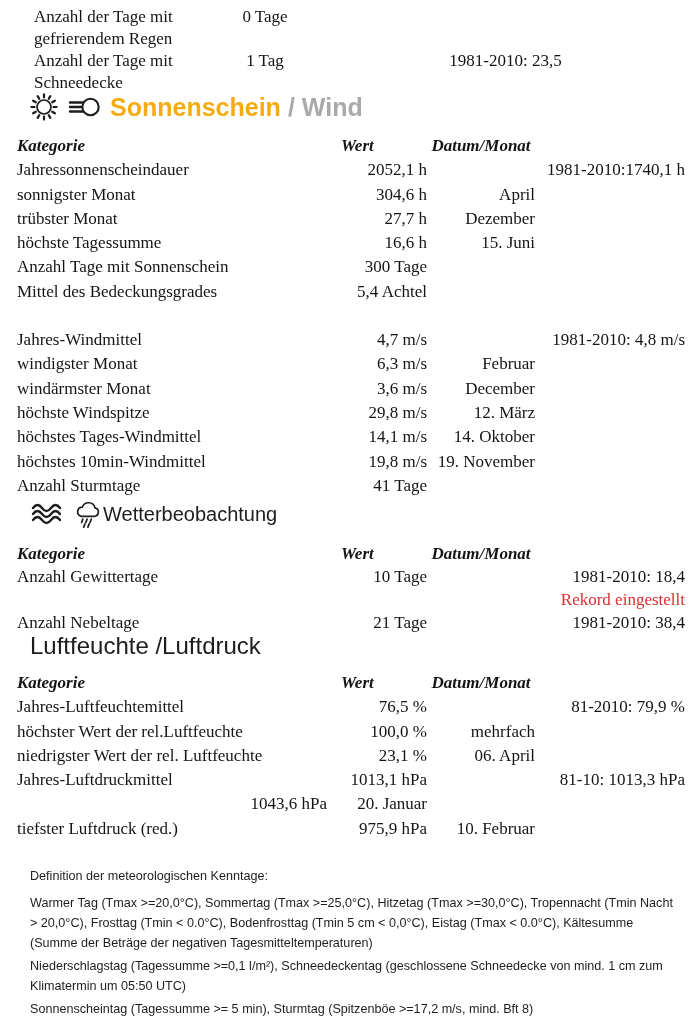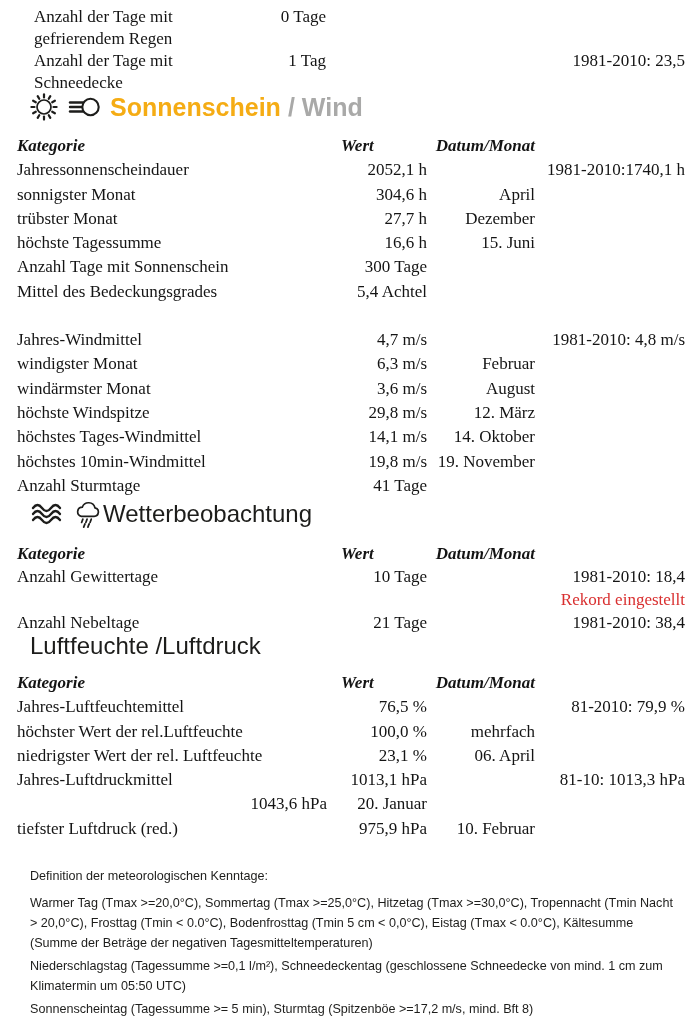--- a/index.html
+++ b/index.html
@@ -6,40 +6,40 @@
   body{
     width:698px;height:1024px;position:relative;overflow:hidden;
     background:#ffffff;color:#141414;
     font-family:"Liberation Serif", serif;
   }
   .abs{position:absolute;left:0;right:0;}
 
   
   .intro{top:6px;padding:0 13px 0 34px;font-size:17px;line-height:22px;}
   .intro-row{display:grid;grid-template-columns:170px 122px 1fr;min-height:44px;align-content:start;}
-  .intro-row .c-val,.intro-row .c-ref{text-align:right;}
+  .intro-row .c-val,.intro-row .c-ref{text-align:center;}
 
   
   .sec{display:flex;align-items:center;font-family:"Liberation Sans", sans-serif;height:34px;}
   .sec-sun{top:90px;left:28px;right:13px;font-weight:bold;font-size:25px;}
   .sec-sun .t-primary{color:#F5AC14;margin-left:9px;}
   .sec-sun .t-sep{color:#A9A9A8;margin:0 7px;}
   .sec-sun .t-secondary{color:#A9A9A8;}
-  .sec-obs{top:497px;left:30px;right:13px;font-size:24px;color:#1d1d1b;}
+  .sec-obs{top:497px;left:30px;right:13px;font-size:20px;color:#1d1d1b;}
   .sec-hum{top:629px;left:30px;right:13px;font-size:24px;color:#1d1d1b;align-items:center;}
   .sec svg{flex:0 0 auto;}
   .icon-gap{width:7px;flex:0 0 auto;}
 
   
   .tbl{padding:0 13px 0 17px;font-size:17px;}
   .trow{display:grid;grid-template-columns:310px 100px 108px 1fr;line-height:24.3px;}
   .trow .c-val,.trow .c-date,.trow .c-ref{text-align:right;white-space:nowrap;}
   .thead{font-weight:bold;font-style:italic;}
   .thead .c-val{text-align:left;padding-left:14px;}
-  .thead .c-date{text-align:right;}
+  .thead .c-date{text-align:center;}
   .tbl-sun{top:134px;}
   .tbl-obs{top:542px;}
   .tbl-obs .trow{line-height:23px;}
   .tbl-hum{top:671px;}
   .sep-row{height:24px;}
   .note{color:#D92F2F;}
 
   
   .foot{font-family:"Liberation Sans", sans-serif;font-size:12.6px;line-height:20px;color:#1d1d1b;
         left:30px;right:18px;}
@@ -151,21 +151,21 @@
   </div>
   <div class="trow">
     <span class="c-label">windigster Monat</span>
     <span class="c-val">6,3 m/s</span>
     <span class="c-date">Februar</span>
     <span class="c-ref"></span>
   </div>
   <div class="trow">
     <span class="c-label">windärmster Monat</span>
     <span class="c-val">3,6 m/s</span>
-    <span class="c-date">August</span>
+    <span class="c-date">December</span>
     <span class="c-ref"></span>
   </div>
   <div class="trow">
     <span class="c-label">höchste Windspitze</span>
     <span class="c-val">29,8 m/s</span>
     <span class="c-date">12. März</span>
     <span class="c-ref"></span>
   </div>
   <div class="trow">
     <span class="c-label">höchstes Tages-Windmittel</span>

